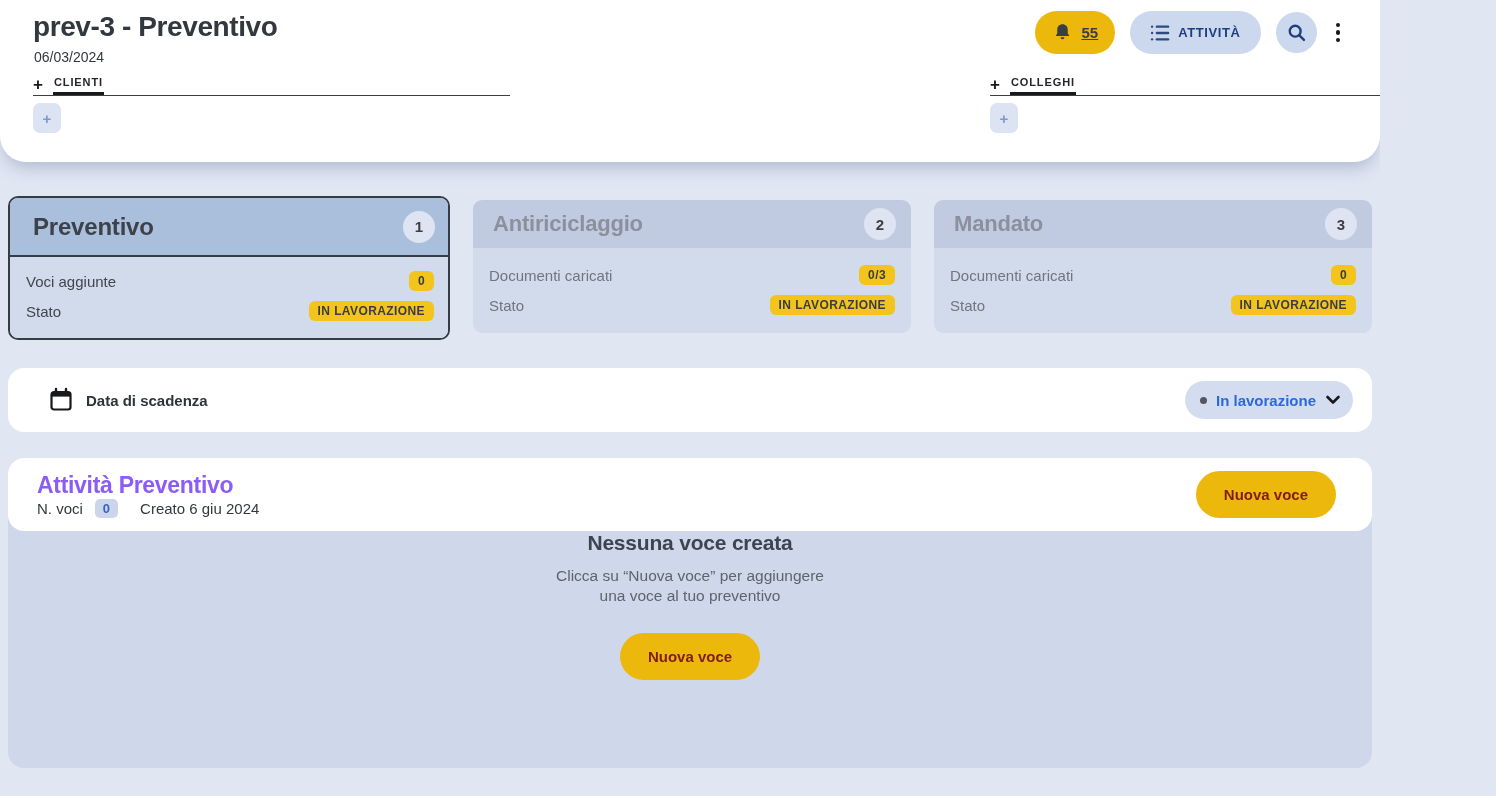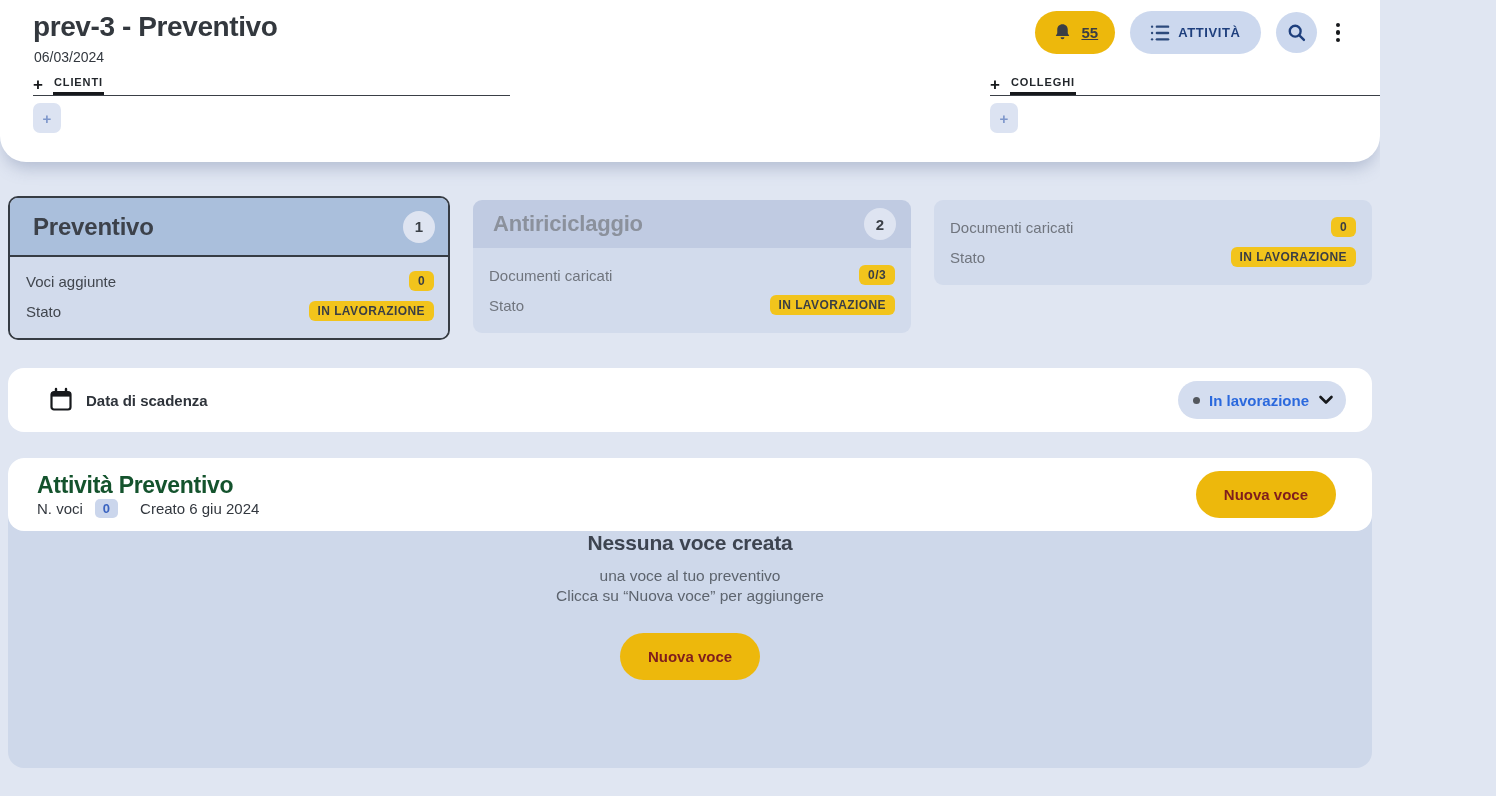--- a/index.html
+++ b/index.html
@@ -50,33 +50,33 @@
           color:#3A3E44; letter-spacing:.4px; text-transform:uppercase; }
   .card.inactive { margin-top:4px; }
   .card.active { border:2.5px solid #363C44; border-radius:10px; margin-top:0; }
   .card.active .card-head { height:59px; background:#AABFDC; border-bottom:2.5px solid #363C44; padding:0 13px 0 23px; }
   .card.active .card-title { font-size:24px; color:#3C414A; }
   .card.active .card-body { padding:14px 14px 17px 16px; }
   .card.active .row-label { color:#41464E; }
 
   
   .deadline-bar { position:absolute; top:368px; left:8px; right:8px; height:64px; background:#FFFFFF;
-                  border-radius:16px; display:flex; align-items:center; padding:0 26px 0 40px; }
+                  border-radius:16px; display:flex; align-items:center; padding:0 19px 0 40px; }
   .deadline-label { font-size:15px; font-weight:700; color:#2F343B; margin-left:12px; }
   .status-pill { margin-left:auto; display:flex; align-items:center; gap:9px; background:#D4DDEF;
                  border:none; border-radius:20px; height:38px; padding:0 12px 0 15px; cursor:pointer; }
   .status-dot { width:7px; height:7px; border-radius:50%; background:#53575D; }
   .status-text { font-size:15px; font-weight:700; color:#2B69DD; }
 
   
   .panel { position:absolute; top:458px; left:8px; right:8px; height:310px; background:#CED8EA;
            border-radius:16px; }
   .panel-header { position:absolute; top:0; left:0; right:0; height:73px; background:#FFFFFF;
                   border-radius:16px; display:flex; align-items:center; padding:0 36px 0 29px; }
-  .panel-title { font-size:23px; font-weight:800; color:#14532d; letter-spacing:-0.3px; }
+  .panel-title { font-size:23px; font-weight:800; color:#8b5cf6; letter-spacing:-0.3px; }
   .panel-meta { display:flex; align-items:center; gap:12px; }
   .meta-label { font-size:15px; color:#33383F; }
   .count-chip { background:#CBD6EC; color:#3A63C0; font-size:13px; font-weight:700; border-radius:5px;
                 padding:2px 8px; }
   .meta-created { font-size:15px; color:#33383F; margin-left:10px; }
   .btn-yellow { margin-left:auto; background:#EDB80C; border:none; border-radius:24px; height:47px;
                 padding:0 28px; font-size:15px; font-weight:700; color:#7f1d1d; cursor:pointer; }
 
   .empty { position:absolute; top:73px; left:0; right:0; bottom:0; display:flex; flex-direction:column;
            align-items:center; }
@@ -183,20 +183,24 @@
           <span class="chip">0/3</span>
         </div>
         <div class="row">
           <span class="row-label">Stato</span>
           <span class="chip">IN LAVORAZIONE</span>
         </div>
       </div>
     </article>
 
     <article class="card inactive">
+      <div class="card-head">
+        <span class="card-title">Mandato</span>
+        <span class="badge-circle">3</span>
+      </div>
       <div class="card-body">
         <div class="row">
           <span class="row-label">Documenti caricati</span>
           <span class="chip">0</span>
         </div>
         <div class="row">
           <span class="row-label">Stato</span>
           <span class="chip">IN LAVORAZIONE</span>
         </div>
       </div>
@@ -235,20 +239,20 @@
           <span class="count-chip">0</span>
           <span class="meta-created">Creato 6 giu 2024</span>
         </div>
       </div>
       <button class="btn-yellow">Nuova voce</button>
     </div>
 
     <div class="empty">
       <h3 class="empty-title">Nessuna voce creata</h3>
       <p class="empty-sub">
+        <span style="display:block;">Clicca su “Nuova voce” per aggiungere</span>
         <span style="display:block;">una voce al tuo preventivo</span>
-        <span style="display:block;">Clicca su “Nuova voce” per aggiungere</span>
       </p>
       <button class="btn-yellow">Nuova voce</button>
     </div>
   </section>
 
 </div>
 
 </body></html>

